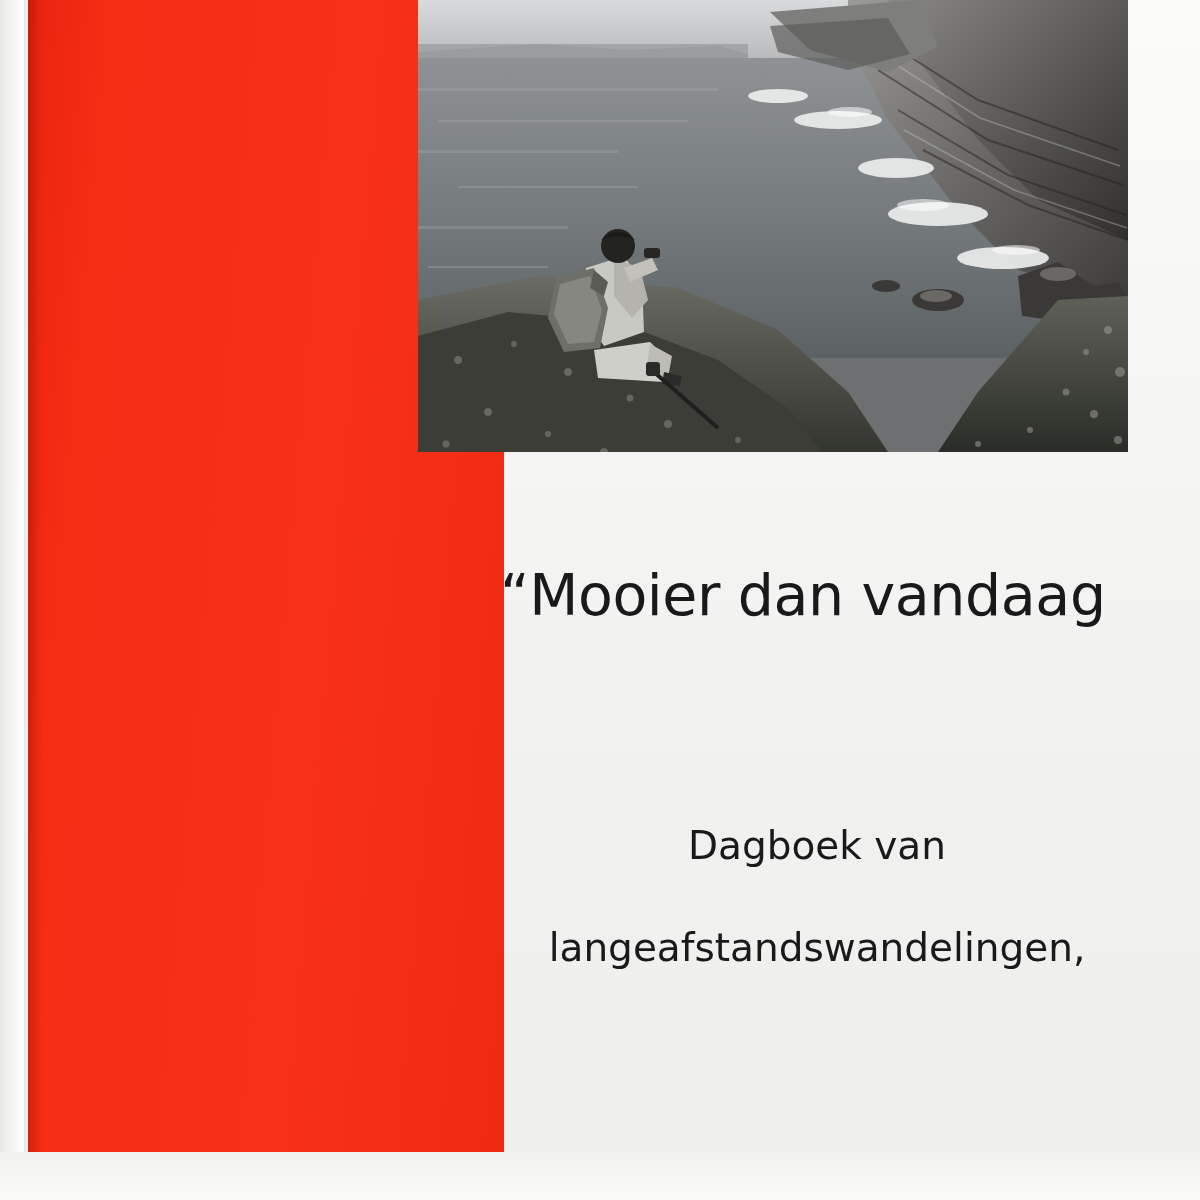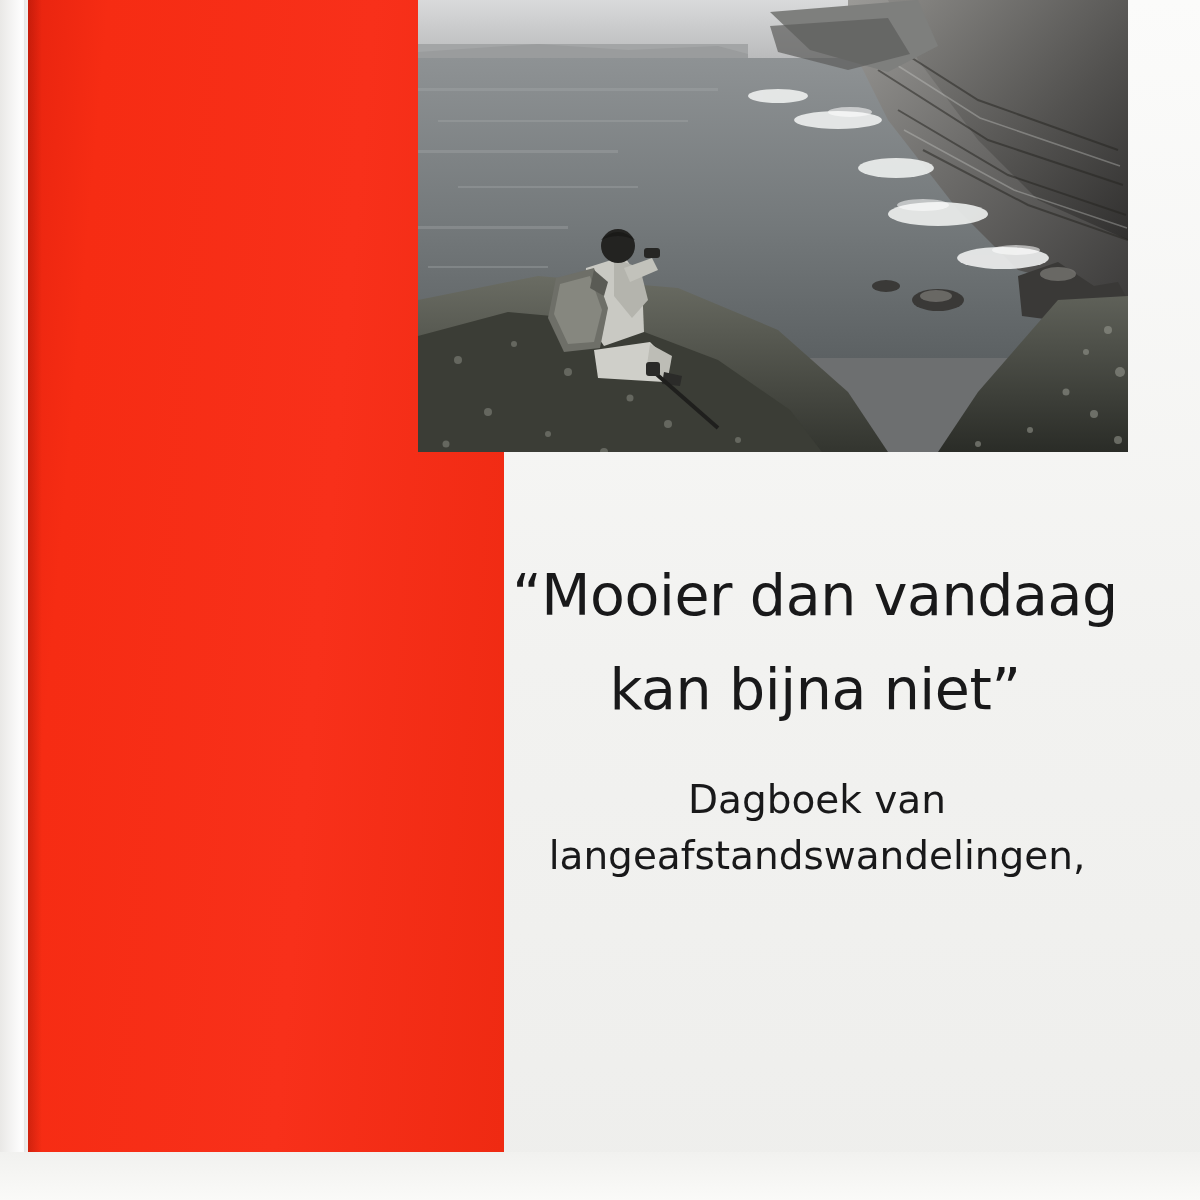--- a/index.html
+++ b/index.html
@@ -80,21 +80,21 @@
     background: #6d6f70;
   }
   .photo svg { display: block; width: 100%; height: 100%; }
 
   
   .title-block {
     position: absolute;
     left: 500px;
     top: 548px;
     width: 630px;
-    text-align: center;
+    text-align: left;
   }
   .title {
     font-family: "DejaVu Sans", sans-serif;
     font-size: 57px;
     line-height: 94px;
     color: #19191a;
     letter-spacing: -0.4px;
     font-weight: 400;
     white-space: nowrap;
   }
@@ -105,20 +105,21 @@
     width: 638px;
     text-align: center;
   }
   .subtitle-line {
     font-family: "DejaVu Sans", sans-serif;
     font-size: 39px;
     line-height: 56px;
     color: #19191a;
     font-weight: 400;
     white-space: nowrap;
+    margin-top: 46px;
   }
   .part-block {
     position: absolute;
     left: 498px;
     top: 1006px;
     width: 638px;
     text-align: center;
   }
   .part {
     font-family: "DejaVu Sans", sans-serif;
@@ -279,21 +280,20 @@
         <g stroke="#1f1f1d" stroke-width="4" fill="none">
           <path d="M236 372 L300 428"></path>
         </g>
         <rect x="228" y="362" width="14" height="14" rx="3" fill="#2a2a28"></rect>
       </g>
     </svg>
   </div>
 
   <div class="title-block">
     <div class="title">“Mooier dan vandaag</div>
-    <div class="title">kan bijna niet”</div>
   </div>
 
   <div class="subtitle-block">
     <div class="subtitle-line">Dagboek van</div>
     <div class="subtitle-line">langeafstandswandelingen,</div>
   </div>
 
 
 </div>
 

